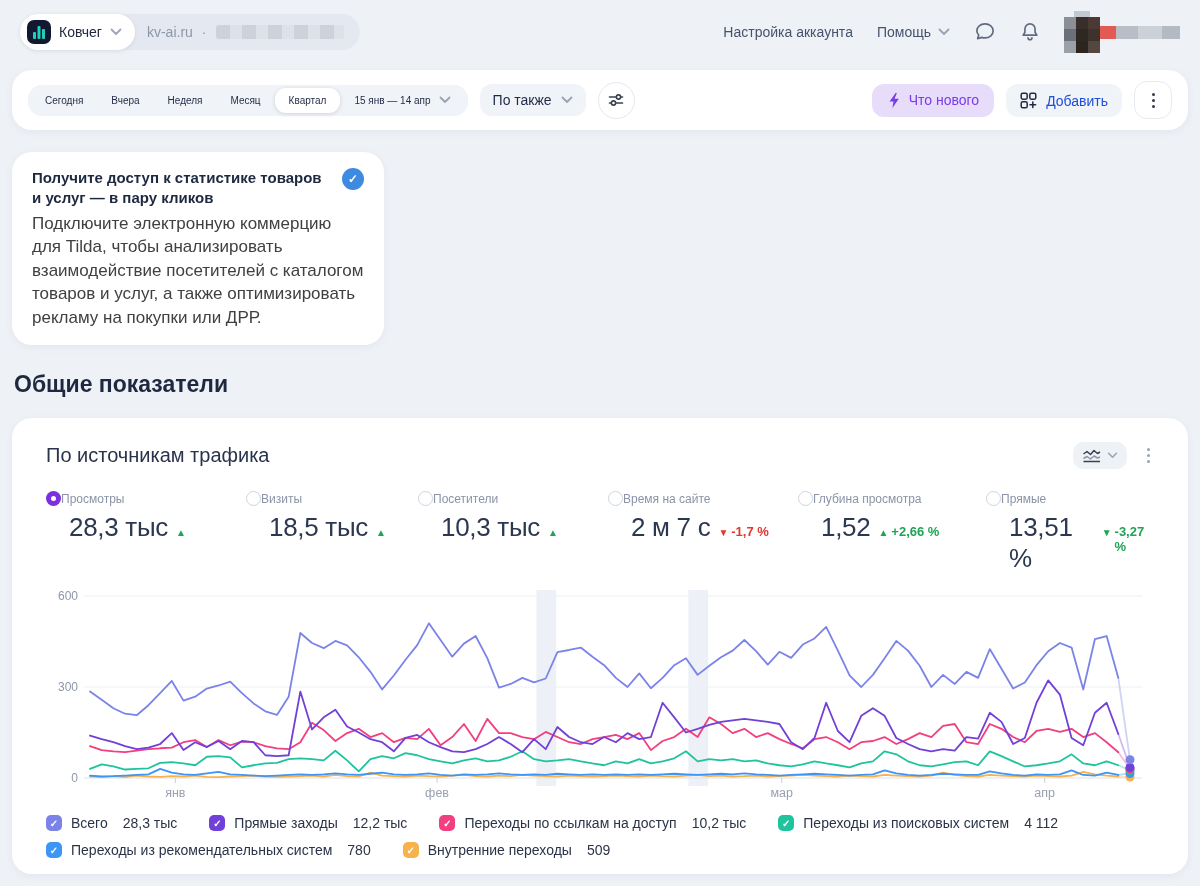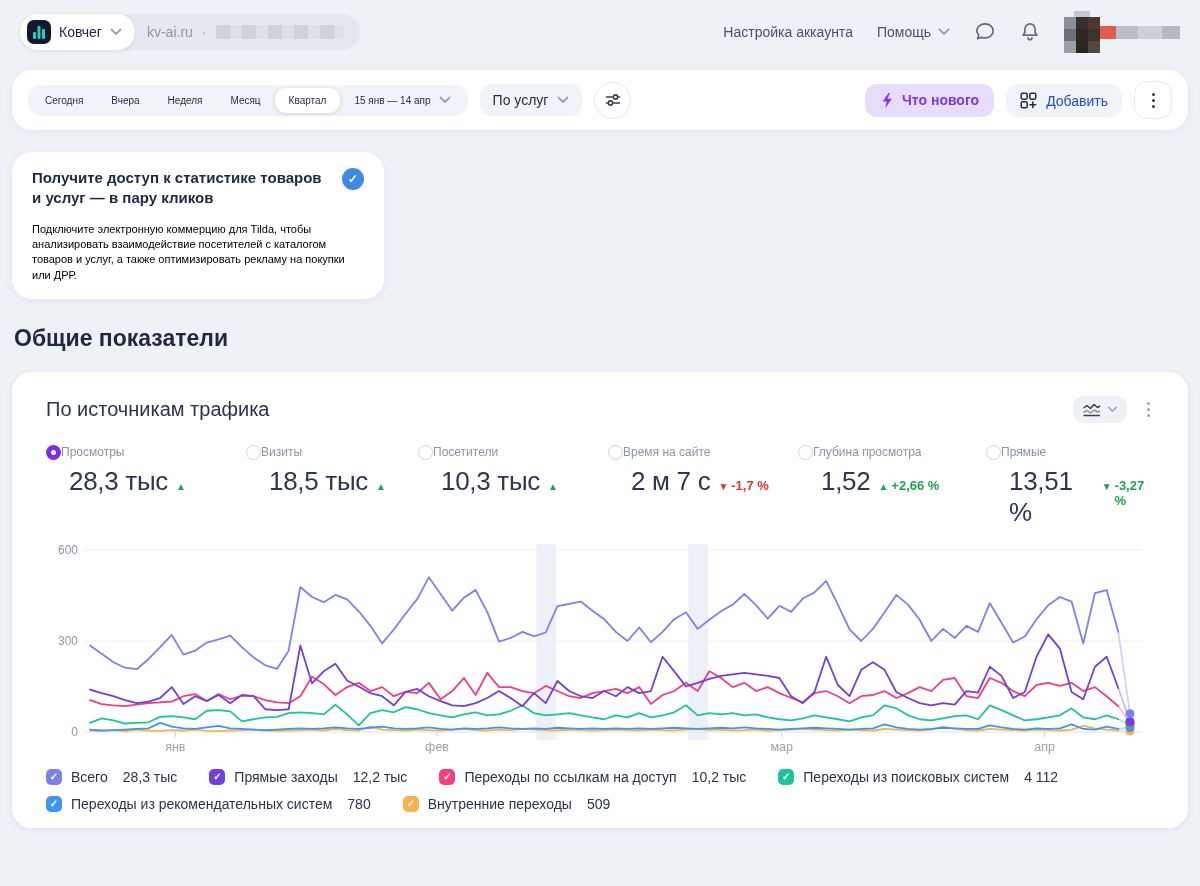--- a/index.html
+++ b/index.html
@@ -26,31 +26,31 @@
   .mini-tab { width:16px; height:8px; background:#c3c9d2; margin-bottom:-2px; }
 
   
   .fcard { margin:10px 12px 0; background:#fff; border-radius:20px; padding:11px 16px; display:flex; align-items:center; gap:12px; box-shadow:0 2px 10px rgba(25,39,80,.05); }
   .seg-wrap { display:flex; align-items:center; background:#f0f3f7; border-radius:14px; padding:3px; }
   .seg { padding:7px 14px; font-size:10px; color:#1f2a44; border-radius:11px; cursor:pointer; display:flex; align-items:center; gap:8px; white-space:nowrap; }
   .seg.active { background:#fff; box-shadow:0 1px 4px rgba(30,40,70,.15); }
   .pill-gray { background:#f0f3f7; border-radius:12px; padding:8px 13px; font-size:14px; display:flex; gap:9px; align-items:center; cursor:pointer; white-space:nowrap; }
   .btn-filter { width:37px; height:37px; border-radius:50%; background:#fff; border:1px solid #e3e8ef; display:flex; align-items:center; justify-content:center; cursor:pointer; }
   .spacer { flex:1; }
-  .btn-new { background:#e7dcfa; color:#7b3be6; border-radius:12px; padding:8px 15px; font-size:14px; font-weight:700; display:flex; gap:8px; align-items:flex-start; cursor:pointer; white-space:nowrap; }
+  .btn-new { background:#e7dcfa; color:#7b3be6; border-radius:12px; padding:8px 15px; font-size:14px; font-weight:400; display:flex; gap:8px; align-items:flex-start; cursor:pointer; white-space:nowrap; }
   .btn-add { background:#f0f3f7; border-radius:12px; padding:8px 14px; font-size:14px; display:flex; gap:9px; align-items:flex-end; cursor:pointer; white-space:nowrap; color:#1d4ed8; }
   .btn-kebab { width:38px; height:38px; border-radius:13px; border:1px solid #e7ebf1; background:#fff; display:flex; flex-direction:column; gap:3px; align-items:center; justify-content:center; cursor:pointer; }
   .btn-kebab i { width:3px; height:3px; border-radius:50%; background:#333c4e; }
 
   
   .promo { margin:22px 0 0 12px; width:372px; background:#fff; border-radius:20px; padding:16px 20px; box-shadow:0 2px 10px rgba(25,39,80,.05); }
   .promo-head { display:flex; gap:10px; align-items:flex-start; }
   .promo-title { flex:1; font-size:15px; font-weight:700; line-height:1.3; color:#1e2940; }
   .check-ic { width:22px; height:22px; border-radius:50%; background:#3e8ae0; color:#fff; font-size:12px; display:flex; align-items:center; justify-content:center; font-weight:700; flex:none; }
-  .promo-body { margin-top:15px; font-size:11px; line-height:1.38; color:#000000; }
+  .promo-body { margin-top:5px; font-size:17px; line-height:1.38; color:#404040; }
   .promo-btn { margin-top:12px; display:inline-block; background:#f0f3f7; border-radius:10px; padding:8px 14px; font-size:13.5px; color:#1f2a44; cursor:pointer; }
 
   
   .section-title { margin:26px 0 0 14px; font-size:23px; font-weight:700; color:#1e2940; }
 
   
   .ccard { margin:20px 12px 0; background:#fff; border-radius:20px; padding:24px 34px 16px; box-shadow:0 2px 10px rgba(25,39,80,.05); }
   .ccard-head { display:flex; justify-content:space-between; align-items:center; }
   .ccard-title { font-size:20px; color:#29344c; }
   .ccard-controls { display:flex; align-items:center; }
@@ -151,21 +151,21 @@
     <span class="seg active">Квартал</span>
     <span class="seg">
       <span>15 янв — 14 апр</span>
       <svg width="12" height="8" viewBox="0 0 12 8">
         <polyline points="1.5,1.5 6,6 10.5,1.5" fill="none" stroke="#9aa4b4" stroke-width="1.8" stroke-linecap="round" stroke-linejoin="round"></polyline>
       </svg>
     </span>
   </div>
 
   <span class="pill-gray">
-    <span>По услуг</span>
+    <span>По также</span>
     <svg width="12" height="8" viewBox="0 0 12 8">
       <polyline points="1.5,1.5 6,6 10.5,1.5" fill="none" stroke="#9aa4b4" stroke-width="1.8" stroke-linecap="round" stroke-linejoin="round"></polyline>
     </svg>
   </span>
 
   <span class="btn-filter">
     <svg width="18" height="18" viewBox="0 0 18 18">
       <line x1="2.5" y1="6" x2="15.5" y2="6" stroke="#39414f" stroke-width="1.6" stroke-linecap="round"></line>
       <line x1="2.5" y1="12" x2="15.5" y2="12" stroke="#39414f" stroke-width="1.6" stroke-linecap="round"></line>
       <circle cx="11.5" cy="6" r="2.1" fill="#fff" stroke="#39414f" stroke-width="1.6"></circle>

